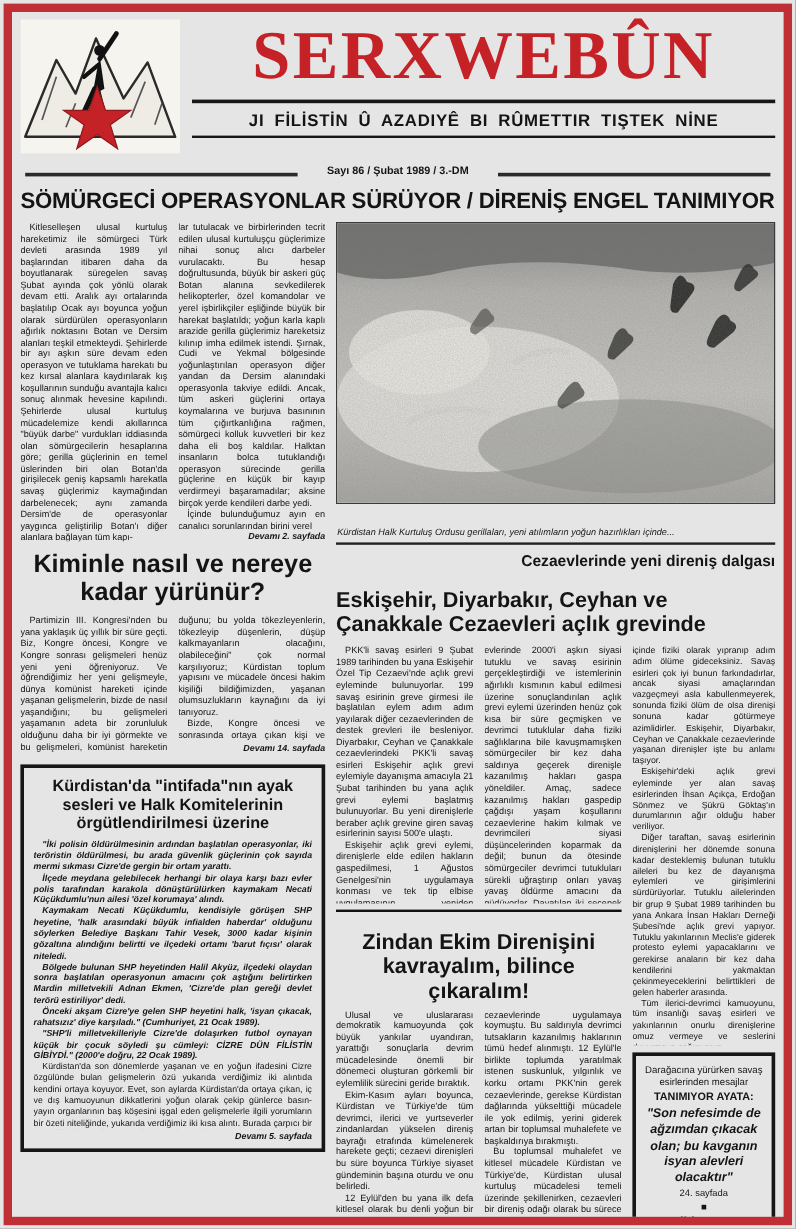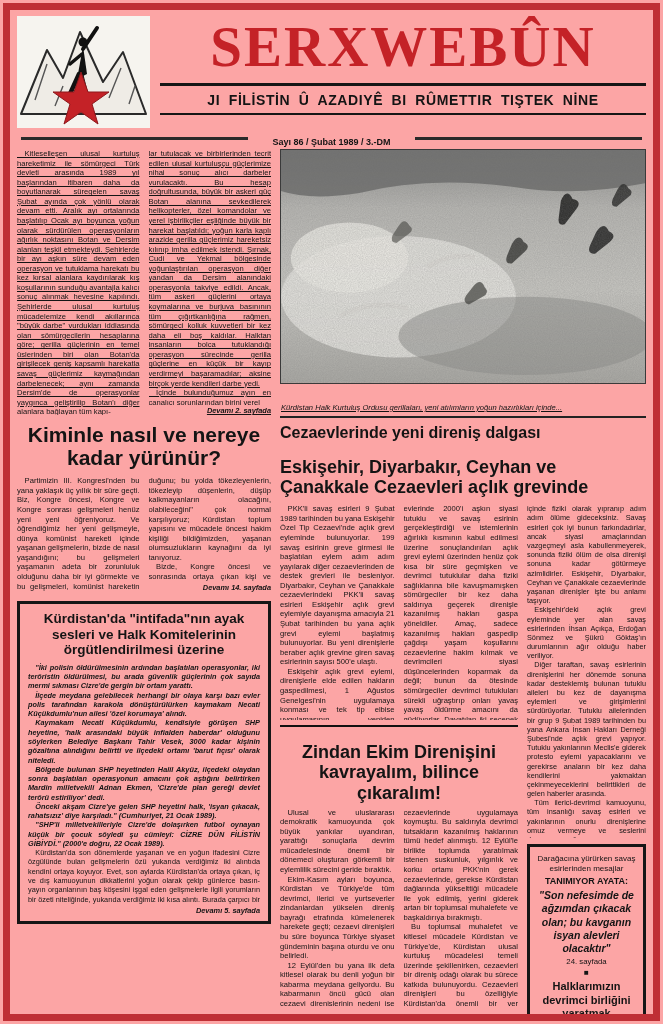--- a/index.html
+++ b/index.html
@@ -1,38 +1,38 @@
 <!DOCTYPE html>
 <html><head>
 <meta charset="utf-8">
 <style>
   html,body{margin:0;padding:0;background:#888;}
-  .page{position:relative;width:663px;height:1024px;background:#fca5a5;margin:0 auto;
+  .page{position:relative;width:663px;height:1024px;background:#e5e5e5;margin:0 auto;
         font-family:"Liberation Sans",sans-serif;color:#141414;overflow:hidden;}
   .frame{position:absolute;inset:3px;border:7px solid #bf2f35;}
   .content{position:absolute;inset:10px;padding:4px 7px;overflow:hidden;}
 
   
   .mast{display:flex;gap:10px;margin-top:2px;height:116px;}
   .logo{width:133px;height:112px;flex:0 0 auto;}
   .mast-right{flex:1;min-width:0;}
   .title{font-family:"Liberation Serif",serif;font-weight:bold;color:#c42227;
          font-size:57px;line-height:1.02;text-align:center;letter-spacing:2px;margin-top:2px;}
   .rule-thick{height:3px;background:#161616;margin-top:7px;}
   .rule-thin{height:2px;background:#161616;margin-top:5px;}
   .motto{font-size:14px;font-weight:bold;text-align:center;margin-top:6px;
          letter-spacing:.6px;word-spacing:4px;}
-  .issue-line{display:flex;align-items:flex-start;gap:24px;margin:5px 4px 2px;}
+  .issue-line{display:flex;align-items:flex-end;gap:24px;margin:5px 4px 2px;}
   .issue-bar{flex:1;height:3px;background:#2a2a2a;}
   .issue-text{font-size:9px;font-weight:bold;white-space:nowrap;}
 
   
   .lead-headline{font-size:18.5px;font-weight:800;letter-spacing:-.2px;margin:9px 0 7px;
                  white-space:nowrap;}
-  .top-row{display:flex;gap:9px;height:266px;text-decoration:underline;}
+  .top-row{display:flex;gap:9px;height:266px;}
   .lead-cols{width:254px;flex:0 0 auto;display:flex;gap:9px;}
   .col{flex:1;min-width:0;display:flex;flex-direction:column;}
   .txt{flex:1 1 auto;overflow:hidden;white-space:pre-line;text-align:justify;
        font-size:7.6px;line-height:1.26;}
   .cont-note{flex:0 0 auto;font-size:7.4px;font-style:italic;font-weight:bold;
              text-align:right;padding-top:1px;}
   figure{margin:0;flex:1;min-width:0;display:flex;flex-direction:column;}
   .photo-wrap{border:1px solid #3a3a3a;height:238px;}
   .photo-wrap svg{display:block;width:100%;height:100%;}
   figcaption{font-size:7.6px;font-style:italic;padding:19px 1px 4px;border-bottom:2px solid #222;}
@@ -48,21 +48,21 @@
 
   .intifada-box{border:3px solid #161616;margin-top:9px;padding:6px 8px;height:305px;
                 display:flex;flex-direction:column;overflow:hidden;}
   .intifada-headline{font-size:13.5px;font-weight:800;text-align:center;line-height:1.15;
                      margin:1px 0 5px;}
   .intifada-quotes{white-space:pre-line;text-align:justify;font-size:7.3px;line-height:1.27;
                    font-style:italic;font-weight:600;}
   .intifada-body{white-space:pre-line;text-align:justify;font-size:7.3px;line-height:1.27;
                  flex:1;overflow:hidden;}
 
-  .kicker{font-size:16px;font-weight:800;text-align:left;margin:2px 0 2px;}
+  .kicker{font-size:13px;font-weight:800;text-align:right;margin:2px 0 2px;}
   .cez-headline{font-size:18px;font-weight:800;text-align:left;line-height:1.12;
                 margin-bottom:7px;}
   .right-cols{display:flex;gap:9px;}
   .two-thirds{flex:2;min-width:0;}
   .one-third{flex:1;min-width:0;display:flex;flex-direction:column;}
   .cez-pair{display:flex;gap:9px;height:216px;}
   .hr-dark{height:2px;background:#111;margin:5px 0 4px;}
   .zindan-headline{font-size:18px;font-weight:800;text-align:center;line-height:1.12;
                    margin-bottom:5px;}
   .zindan-pair{display:flex;gap:9px;height:198px;}
@@ -105,20 +105,21 @@
         <div class="rule-thin"></div>
       </div>
     </header>
 
     <div class="issue-line">
       <span class="issue-bar"></span>
       <span class="issue-text">Sayı 86 / Şubat 1989 / 3.-DM</span>
       <span class="issue-bar"></span>
     </div>
 
+    <h1 class="lead-headline">SÖMÜRGECİ OPERASYONLAR SÜRÜYOR / DİRENİŞ ENGEL TANIMIYOR</h1>
 
     <div class="top-row">
       <div class="lead-cols">
         <div class="col">
           <div class="txt"> Kitleselleşen ulusal kurtuluş hareketimiz ile sömürgeci Türk devleti arasında 1989 yıl başlarından itibaren daha da boyutlanarak süregelen savaş Şubat ayında çok yönlü olarak devam etti. Aralık ayı ortalarında başlatılıp Ocak ayı boyunca yoğun olarak sürdürülen operasyonların ağırlık noktasını Botan ve Dersim alanları teşkil etmekteydi. Şehirlerde bir ayı aşkın süre devam eden operasyon ve tutuklama harekatı bu kez kırsal alanlara kaydırılarak kış koşullarının sunduğu avantajla kalıcı sonuç alınmak hevesine kapılındı. Şehirlerde ulusal kurtuluş mücadelemize kendi akıllarınca "büyük darbe" vurdukları iddiasında olan sömürgecilerin hesaplarına göre; gerilla güçlerinin en temel üslerinden biri olan Botan'da girişilecek geniş kapsamlı harekatla savaş güçlerimiz kaymağından darbelenecek; aynı zamanda Dersim'de de operasyonlar yaygınca geliştirilip Botan'ı diğer alanlara bağlayan tüm kapı-</div>
         </div>
         <div class="col">
           <div class="txt">lar tutulacak ve birbirlerinden tecrit edilen ulusal kurtuluşçu güçlerimize nihai sonuç alıcı darbeler vurulacaktı. Bu hesap doğrultusunda, büyük bir askeri güç Botan alanına sevkedilerek helikopterler, özel komandolar ve yerel işbirlikçiler eşliğinde büyük bir harekat başlatıldı; yoğun karla kaplı arazide gerilla güçlerimiz hareketsiz kılınıp imha edilmek istendi. Şırnak, Cudi ve Yekmal bölgesinde yoğunlaştırılan operasyon diğer yandan da Dersim alanındaki operasyonla takviye edildi. Ancak, tüm askeri güçlerini ortaya koymalarına ve burjuva basınının tüm çığırtkanlığına rağmen, sömürgeci kolluk kuvvetleri bir kez daha eli boş kaldılar. Halktan insanların bolca tutuklandığı operasyon sürecinde gerilla güçlerine en küçük bir kayıp verdirmeyi başaramadılar; aksine birçok yerde kendileri darbe yedi.
  İçinde bulunduğumuz ayın en canalıcı sorunlarından birini yerel</div>
           <div class="cont-note">Devamı 2. sayfada</div>

